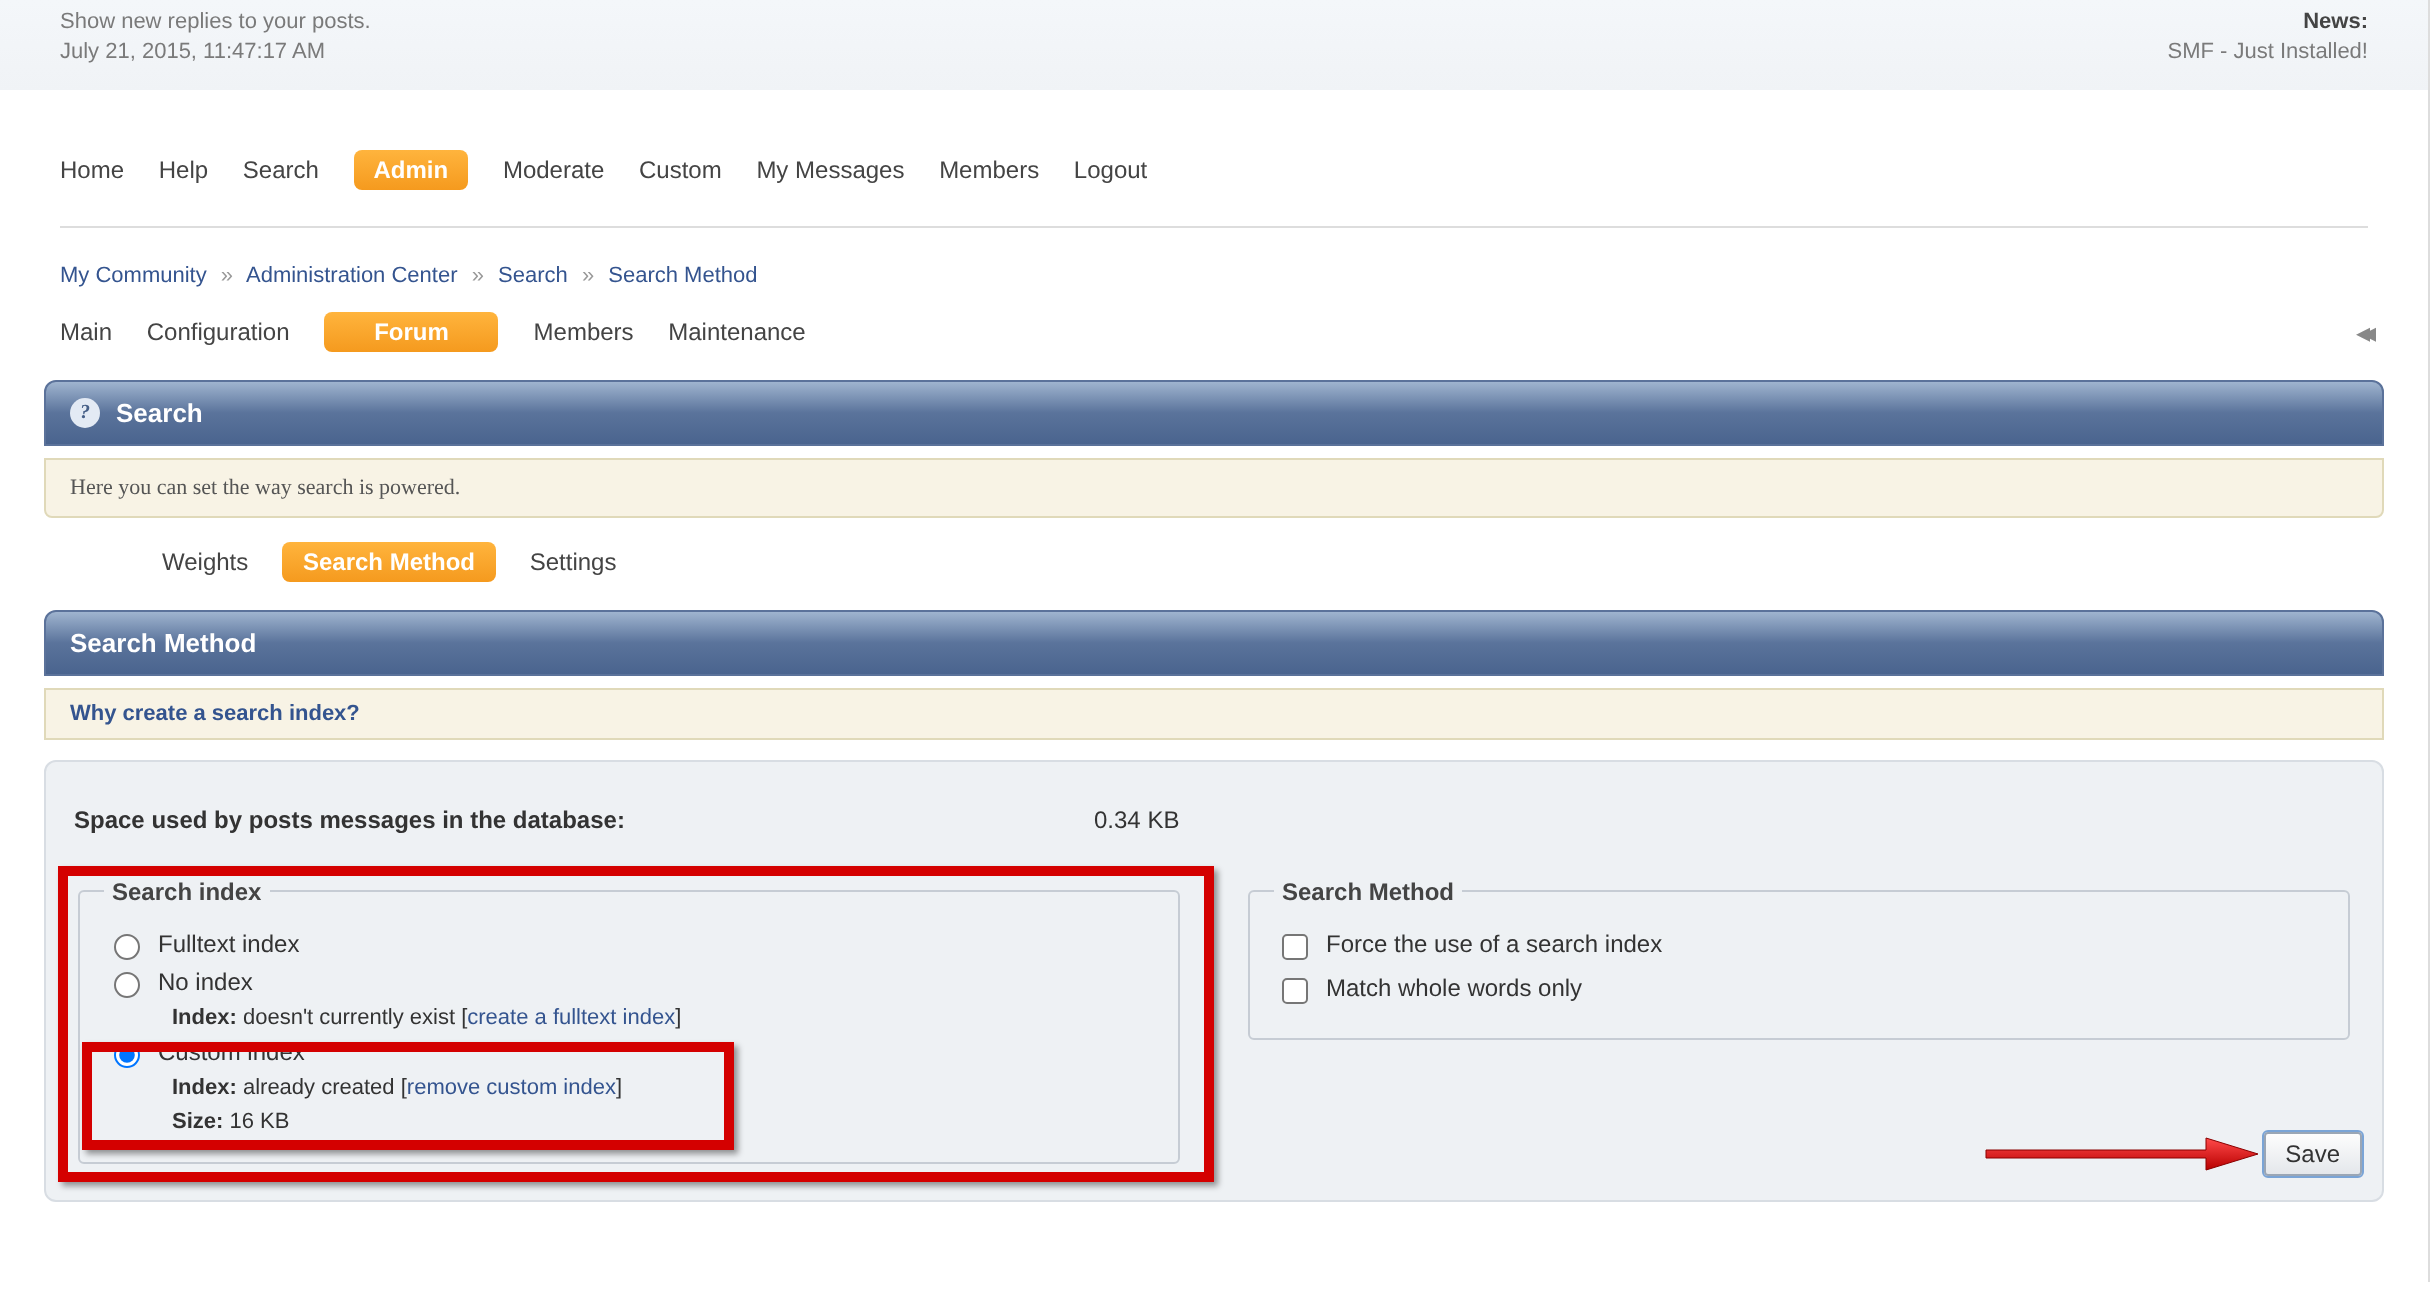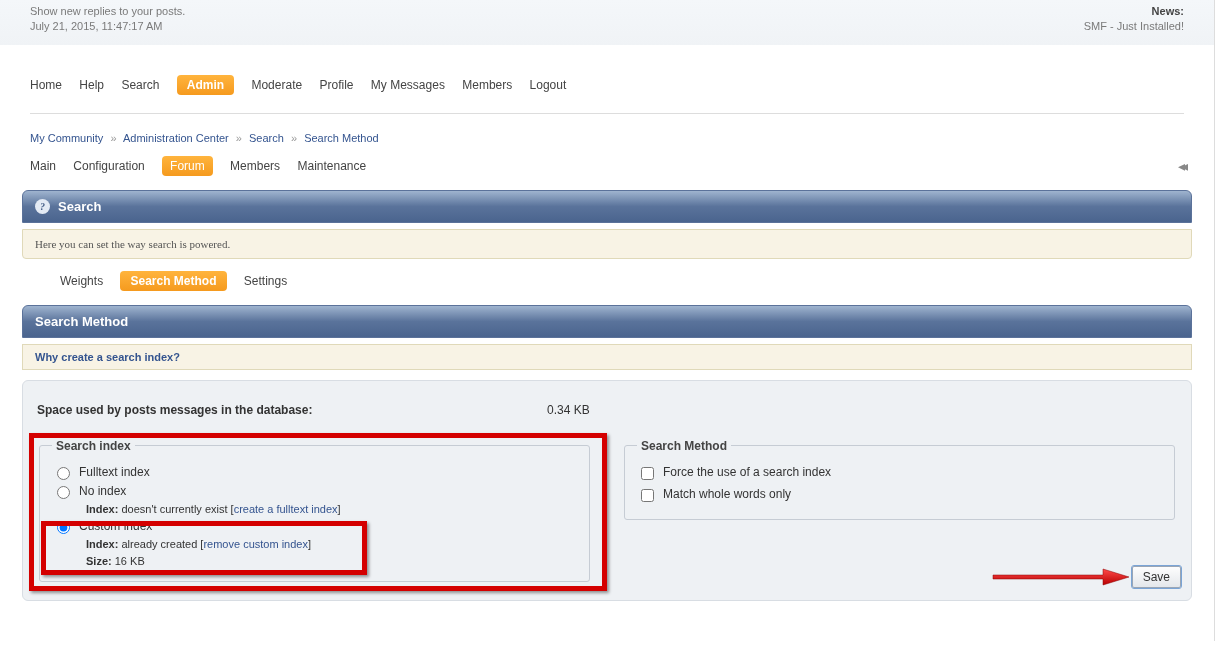--- a/index.html
+++ b/index.html
@@ -65,23 +65,23 @@
     color: #444;
     text-decoration: none;
     margin-right: 14px;
     font-size: 12px;
     display: inline-block;
     padding: 3px 0;
   }
   .admin-tabs a.active {
     background: linear-gradient(#ffb43d, #f59a1e);
     color: #fff;
-    padding: 3px 8px;
+    padding: 3px 25px;
     border-radius: 4px;
-    font-weight: normal;
+    font-weight: bold;
   }
   .collapse-icon { color: #888; font-size: 14px; letter-spacing: -4px; cursor: pointer; }
   .catbar {
     margin: 6px 22px;
     background: linear-gradient(#9fb4cf, #5a739b 50%, #4a648e);
     color: #fff;
     font-weight: bold;
     padding: 8px 12px;
     border-radius: 6px 6px 0 0;
     border: 1px solid #5b729a;
@@ -108,20 +108,21 @@
     background: #f8f3e5;
     border: 1px solid #e0d9b9;
     padding: 8px 12px;
     font-size: 11px;
     color: #555;
     border-radius: 0 0 4px 4px;
     font-family: Liberation Serif, serif;
   }
   .subtabs {
     padding: 2px 30px 8px 60px;
+    margin-left: 21px;
   }
   .subtabs a {
     color: #444;
     text-decoration: none;
     margin-right: 14px;
     font-size: 12px;
     display: inline-block;
     padding: 3px 0;
   }
   .subtabs a.active {
@@ -207,21 +208,21 @@
       <span>SMF - Just Installed!</span>
     </div>
   </div>
 
   <div class="main-nav">
     <a href="#">Home</a>
     <a href="#">Help</a>
     <a href="#">Search</a>
     <a href="#" class="active">Admin</a>
     <a href="#">Moderate</a>
-    <a href="#">Profile</a>
+    <a href="#">Custom</a>
     <a href="#">My Messages</a>
     <a href="#">Members</a>
     <a href="#">Logout</a>
   </div>
 
   <div class="hr"></div>
 
   <div class="breadcrumb">
     <a href="#">My Community</a>
     <span class="sep">»</span>

